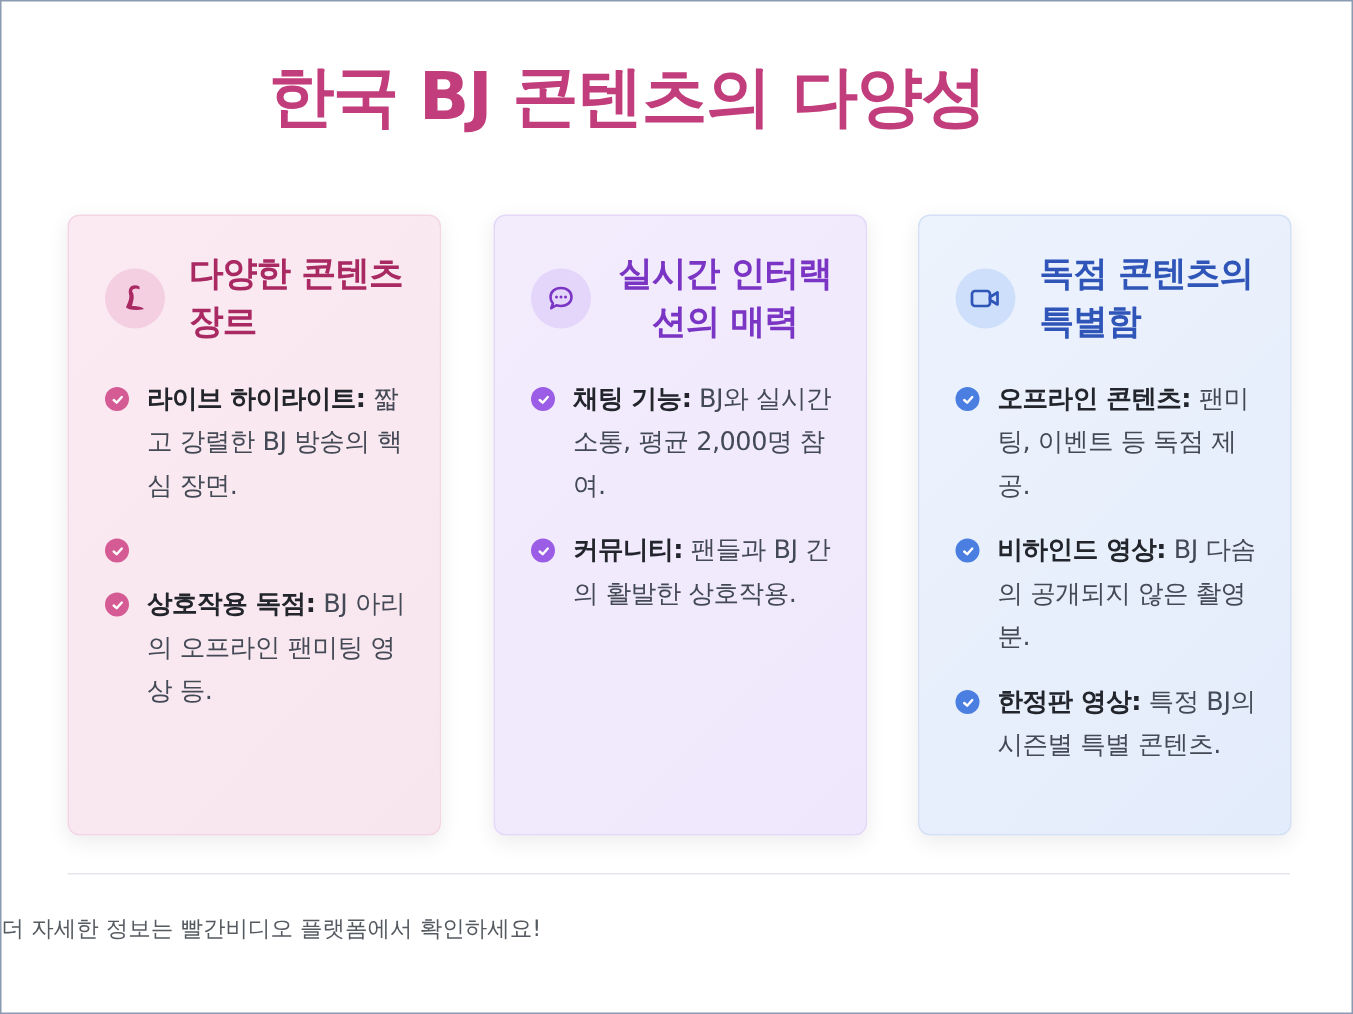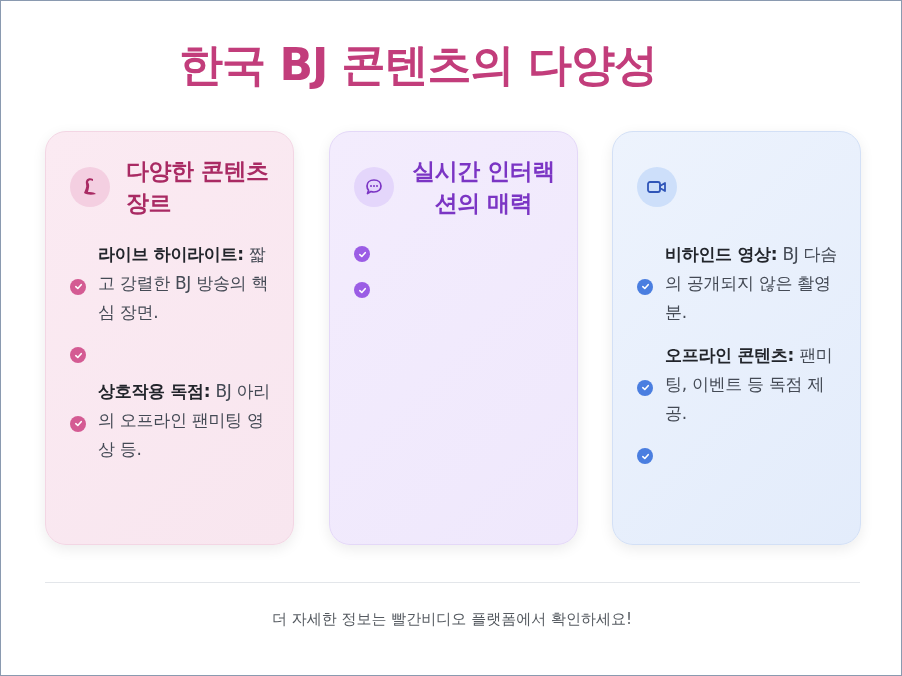--- a/index.html
+++ b/index.html
@@ -19,22 +19,22 @@
       font-size: 44px; font-weight: bold;
       color: #c23d7b;
       letter-spacing: -1px;
       line-height: 60px;
     }
     .cards {
       position: absolute; left: 44px; top: 126px;
       width: 815px; height: 414px;
     }
     .card {
-      position: absolute; top: 4px; width: 249px; height: 414px;
-      border-radius: 21px;
+      position: absolute; top: 16px; width: 249px; height: 414px;
+      border-radius: 8px;
       box-shadow: 0 4px 14px rgba(0,0,0,0.08);
       padding: 22px 20px 20px 24px;
     }
     .card.c1 { left: 0; background: linear-gradient(135deg, #fbeaf2 0%, #f8e6ef 100%); border: 1px solid #f3d6e4; }
     .card.c2 { left: 284px; background: linear-gradient(135deg, #f3ecfd 0%, #efe8fc 100%); border: 1px solid #e4d8f8; }
     .card.c3 { left: 567px; background: linear-gradient(135deg, #edf3fd 0%, #e3ecfb 100%); border: 1px solid #d3e0f6; }
     .card-head { display: flex; align-items: center; height: 66px; }
     .icon-circle {
       width: 40px; height: 40px; border-radius: 50%;
       display: flex; align-items: center; justify-content: center;
@@ -44,41 +44,41 @@
     .c2 .icon-circle { background: #e4d6fb; }
     .c3 .icon-circle { background: #cddffa; }
     .card-title {
       font-size: 23px; font-weight: bold; line-height: 32px;
       letter-spacing: -0.5px;
     }
     .c1 .card-title { color: #a92a63; }
     .c2 .card-title { color: #7b35c4; text-align: center; }
     .c3 .card-title { color: #2f55b8; }
     .items { list-style: none; margin-top: 20px; }
-    .item { display: flex; align-items: center; margin-bottom: 14px; }
+    .item { display: flex; align-items: flex-start; margin-bottom: 14px; }
     .check {
       width: 16px; height: 16px; border-radius: 50%;
       flex-shrink: 0; margin-top: 6px; margin-right: 12px;
       display: flex; align-items: center; justify-content: center;
     }
     .c1 .check { background: #d45b93; }
     .c2 .check { background: #9b5de5; }
     .c3 .check { background: #4a7ee0; }
     .item-text {
       font-size: 17px; line-height: 29px; color: #444a55;
       letter-spacing: -0.3px;
     }
     .item-text b { color: #22252b; font-weight: bold; }
     .divider {
       position: absolute; left: 44px; top: 581px; width: 815px; height: 1px;
       background: #e3e6ea;
     }
     .footer {
       position: absolute; left: 0; top: 606px; width: 902px;
-      text-align: center; font-size: 15px; color: #555a60;
+      font-size: 15px; color: #555a60;
       line-height: 24px;
     }
   </style>
 </head>
 <body>
 
 <div class="frame">
 
   <h1 class="page-title">한국 BJ 콘텐츠의 다양성</h1>
 
@@ -132,63 +132,67 @@
         </div>
         <div class="card-title">실시간 인터랙션의 매력</div>
       </div>
       <ul class="items">
         <li class="item">
           <span class="check">
             <svg width="9" height="9" viewBox="0 0 10 10">
                 <path d="M2 5.2 L4.2 7.2 L8 3" stroke="#fff" stroke-width="1.8" fill="none" stroke-linecap="round" stroke-linejoin="round"></path>
               </svg>
           </span>
-        </li>
-        <li class="item">
-          <span class="check">
-            <svg width="9" height="9" viewBox="0 0 10 10">
-                <path d="M2 5.2 L4.2 7.2 L8 3" stroke="#fff" stroke-width="1.8" fill="none" stroke-linecap="round" stroke-linejoin="round"></path>
-              </svg>
-          </span>
+          <span class="item-text"><b>채팅 기능:</b><span> BJ와 실시간 소통, 평균 2,000명 참여.</span></span>
+        </li>
+        <li class="item">
+          <span class="check">
+            <svg width="9" height="9" viewBox="0 0 10 10">
+                <path d="M2 5.2 L4.2 7.2 L8 3" stroke="#fff" stroke-width="1.8" fill="none" stroke-linecap="round" stroke-linejoin="round"></path>
+              </svg>
+          </span>
+          <span class="item-text"><b>커뮤니티:</b><span> 팬들과 BJ 간의 활발한 상호작용.</span></span>
         </li>
       </ul>
     </div>
 
     <div class="card c3">
       <div class="card-head">
         <div class="icon-circle">
           <svg width="22" height="18" viewBox="0 0 22 18">
             <rect x="2" y="4" width="12" height="10" rx="2" stroke="#2f55b8" stroke-width="1.8" fill="none"></rect>
             <path d="M14 8 L19 5 L19 13 L14 10 Z" stroke="#2f55b8" stroke-width="1.8" fill="none" stroke-linejoin="round"></path>
           </svg>
         </div>
+        <div class="card-title">독점 콘텐츠의 특별함</div>
       </div>
       <ul class="items">
         <li class="item">
           <span class="check">
             <svg width="9" height="9" viewBox="0 0 10 10">
                 <path d="M2 5.2 L4.2 7.2 L8 3" stroke="#fff" stroke-width="1.8" fill="none" stroke-linecap="round" stroke-linejoin="round"></path>
               </svg>
           </span>
+          <span class="item-text"><b>오프라인 콘텐츠:</b><span> 팬미팅, 이벤트 등 독점 제공.</span></span>
+        </li>
+        <li class="item">
+          <span class="check">
+            <svg width="9" height="9" viewBox="0 0 10 10">
+                <path d="M2 5.2 L4.2 7.2 L8 3" stroke="#fff" stroke-width="1.8" fill="none" stroke-linecap="round" stroke-linejoin="round"></path>
+              </svg>
+          </span>
           <span class="item-text"><b>비하인드 영상:</b><span> BJ 다솜의 공개되지 않은 촬영분.</span></span>
         </li>
         <li class="item">
           <span class="check">
             <svg width="9" height="9" viewBox="0 0 10 10">
                 <path d="M2 5.2 L4.2 7.2 L8 3" stroke="#fff" stroke-width="1.8" fill="none" stroke-linecap="round" stroke-linejoin="round"></path>
               </svg>
           </span>
-          <span class="item-text"><b>오프라인 콘텐츠:</b><span> 팬미팅, 이벤트 등 독점 제공.</span></span>
-        </li>
-        <li class="item">
-          <span class="check">
-            <svg width="9" height="9" viewBox="0 0 10 10">
-                <path d="M2 5.2 L4.2 7.2 L8 3" stroke="#fff" stroke-width="1.8" fill="none" stroke-linecap="round" stroke-linejoin="round"></path>
-              </svg>
-          </span>
+          <span class="item-text"><b>한정판 영상:</b><span> 특정 BJ의 시즌별 특별 콘텐츠.</span></span>
         </li>
       </ul>
     </div>
 
   </div>
 
   <div class="divider"></div>
 
   <p class="footer">더 자세한 정보는 빨간비디오 플랫폼에서 확인하세요!</p>
 

